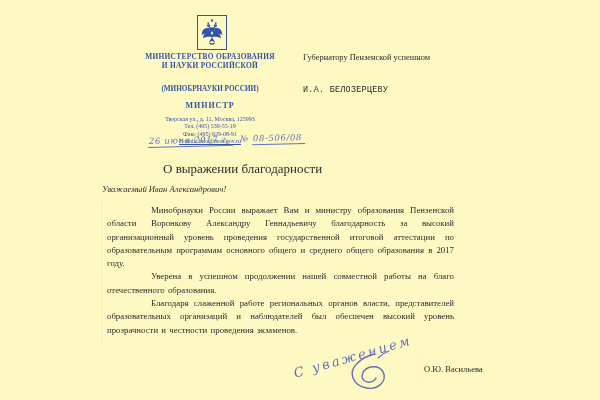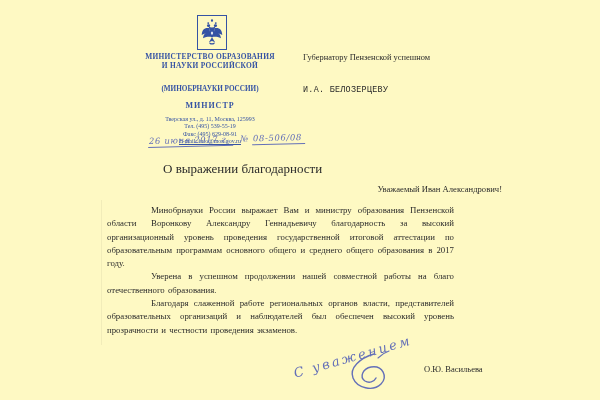--- a/index.html
+++ b/index.html
@@ -34,21 +34,21 @@
   }
   .ref-line .uline{border-bottom:1px solid #6470b8;padding:0 3px 1px 1px;}
   .ref-line .gap{display:inline-block;width:4px;}
 
   
   .recipient{left:303px;top:53px;width:190px;font-size:8.4px;line-height:10px;color:#2b2b2b;}
   .recipient .r2{margin-top:22px;letter-spacing:0.3px;font-family:Liberation Mono, monospace;}
 
   
   .subject{left:132px;top:161px;font-size:13px;color:#2b2b2b;margin-left:31px;}
-  .salutation{left:102px;top:184px;width:400px;text-align:right;font-size:8.6px;color:#2b2b2b;}
+  .salutation{left:102px;top:184px;width:400px;text-align:left;font-size:8.6px;color:#2b2b2b;font-style:italic;}
 
   
   .body-text{
     left:107px;top:204px;width:347px;
     font-size:8.8px;line-height:13.3px;text-align:justify;color:#2b2b2b;
   }
   .body-text p{margin:0;text-indent:44px;word-spacing:1px;}
 
   .scan-line{left:101px;top:200px;width:1px;height:145px;background:rgba(0,0,0,0.05);}
 

